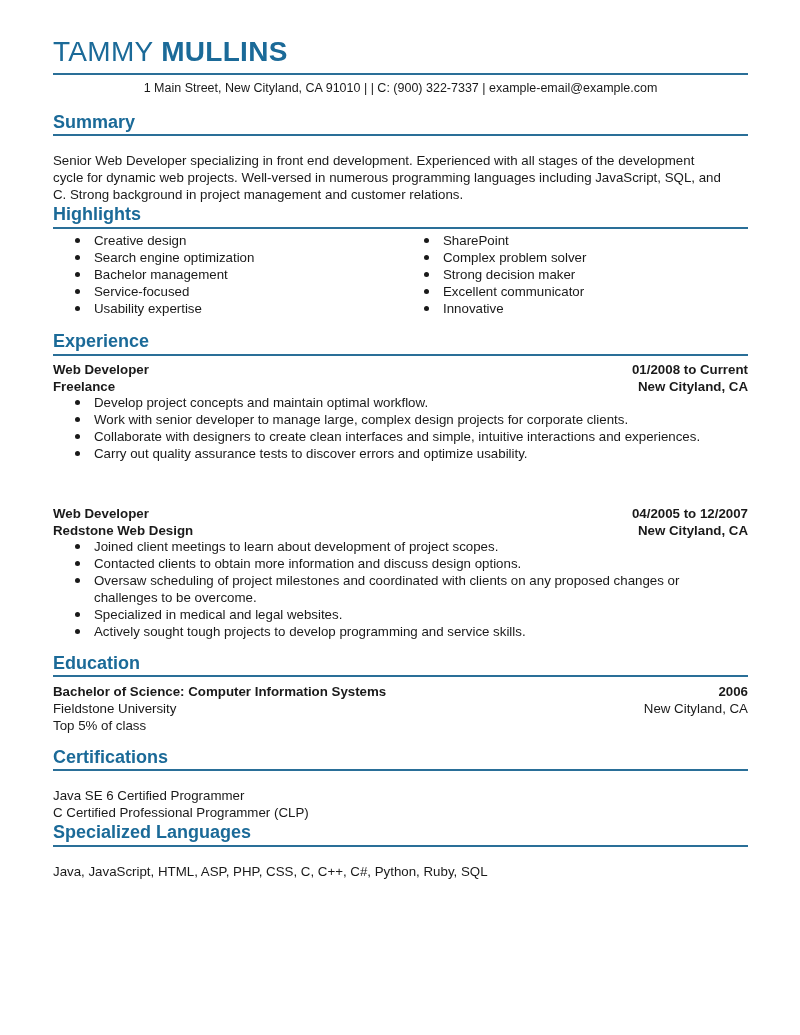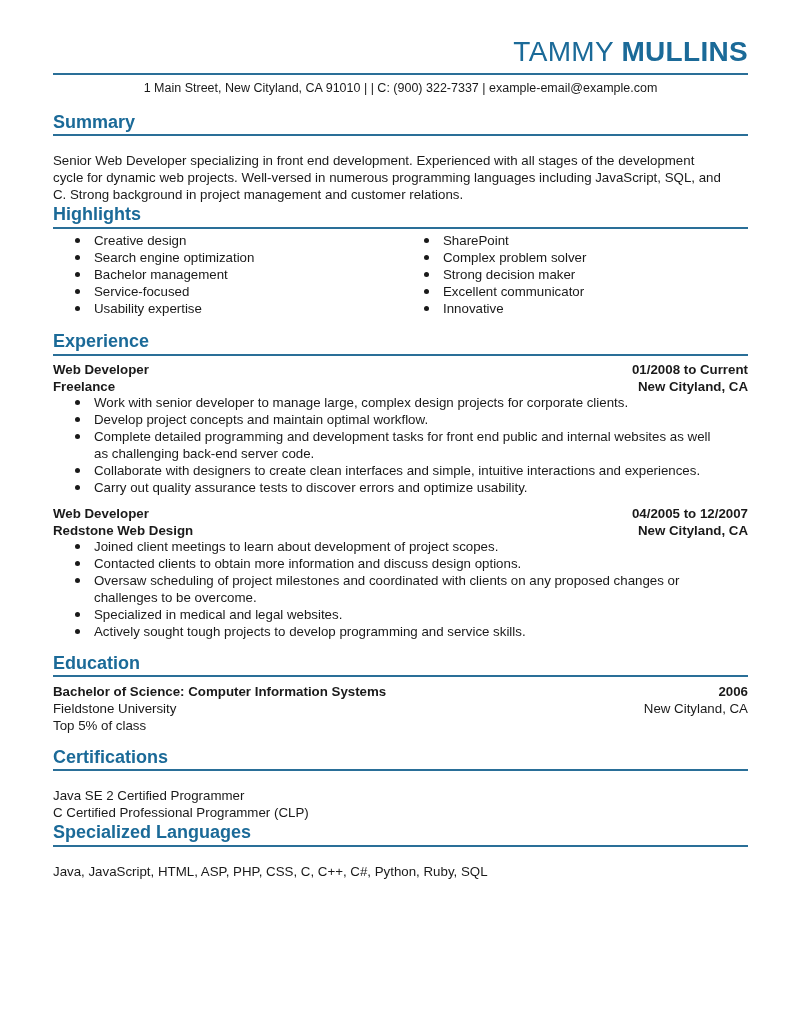--- a/index.html
+++ b/index.html
@@ -1,19 +1,19 @@
 <!DOCTYPE html>
 <html><head>
 <meta charset="utf-8">
 <style>
   html, body { margin: 0; padding: 0; background: #ffffff; }
   body { width: 800px; height: 1035px; position: relative; overflow: hidden;
          font-family: "Liberation Sans", sans-serif; color: #1a1a1a; }
   .page { position: absolute; left: 53px; top: 0; width: 695px; }
-  .name { position: absolute; top: 36px; left: 0; width: 695px; text-align: right;
+  .name { position: absolute; top: 36px; left: 0; width: 695px; text-align: left;
           font-size: 28px; color: #1b6a98; letter-spacing: 0.3px; }
   .name .last { font-weight: bold; }
   .rule { position: absolute; left: 0; width: 695px; height: 2px; background: #2a6f98; }
   .contact { position: absolute; top: 81px; left: 0; width: 695px; text-align: center;
              font-size: 12.5px; color: #1a1a1a; }
   .sec-title { position: absolute; left: 0; width: 695px; text-align: left;
                font-size: 18px; font-weight: bold; color: #1b6a98; }
   .text { position: absolute; left: 0; width: 700px; font-size: 13.3px; line-height: 17px; margin-top: 12px; }
   .row { position: absolute; left: 0; width: 695px; font-size: 13.3px; line-height: 17px; }
   .row .l { position: absolute; left: 0; }
@@ -66,23 +66,22 @@
 
   <div class="row" style="top:361px">
     <span class="l bold">Web Developer</span>
     <span class="r bold">01/2008 to Current</span>
   </div>
   <div class="row" style="top:378px">
     <span class="l bold">Freelance</span>
     <span class="r bold">New Cityland, CA</span>
   </div>
   <ul class="bullets" style="top:394px; left:0; width:700px">
+    <li>Develop project concepts and maintain optimal workflow.</li>
     <li>Work with senior developer to manage large, complex design projects for corporate clients.</li>
-    <li>Develop project concepts and maintain optimal workflow.</li>
-    <li><span>Complete detailed programming and development tasks for front end public and internal websites as well</span><br><span>as challenging back-end server code.</span></li>
     <li>Collaborate with designers to create clean interfaces and simple, intuitive interactions and experiences.</li>
     <li>Carry out quality assurance tests to discover errors and optimize usability.</li>
   </ul>
 
   <div class="row" style="top:505px">
     <span class="l bold">Web Developer</span>
     <span class="r bold">04/2005 to 12/2007</span>
   </div>
   <div class="row" style="top:522px">
     <span class="l bold">Redstone Web Design</span>
@@ -106,21 +105,21 @@
     <span class="l">Fieldstone University</span>
     <span class="r">New Cityland, CA</span>
   </div>
   <div class="row" style="top:717px">
     <span class="l">Top 5% of class</span>
   </div>
 
   <div class="sec-title" style="top:747px">Certifications</div>
   <div class="rule" style="top:769px"></div>
   <div class="text" style="top:775px">
-    <div>Java SE 2 Certified Programmer</div>
+    <div>Java SE 6 Certified Programmer</div>
     <div>C Certified Professional Programmer (CLP)</div>
   </div>
 
   <div class="sec-title" style="top:822px">Specialized Languages</div>
   <div class="rule" style="top:845px"></div>
   <div class="text" style="top:851px">Java, JavaScript, HTML, ASP, PHP, CSS, C, C++, C#, Python, Ruby, SQL</div>
 
 </div>
 
 </body></html>

